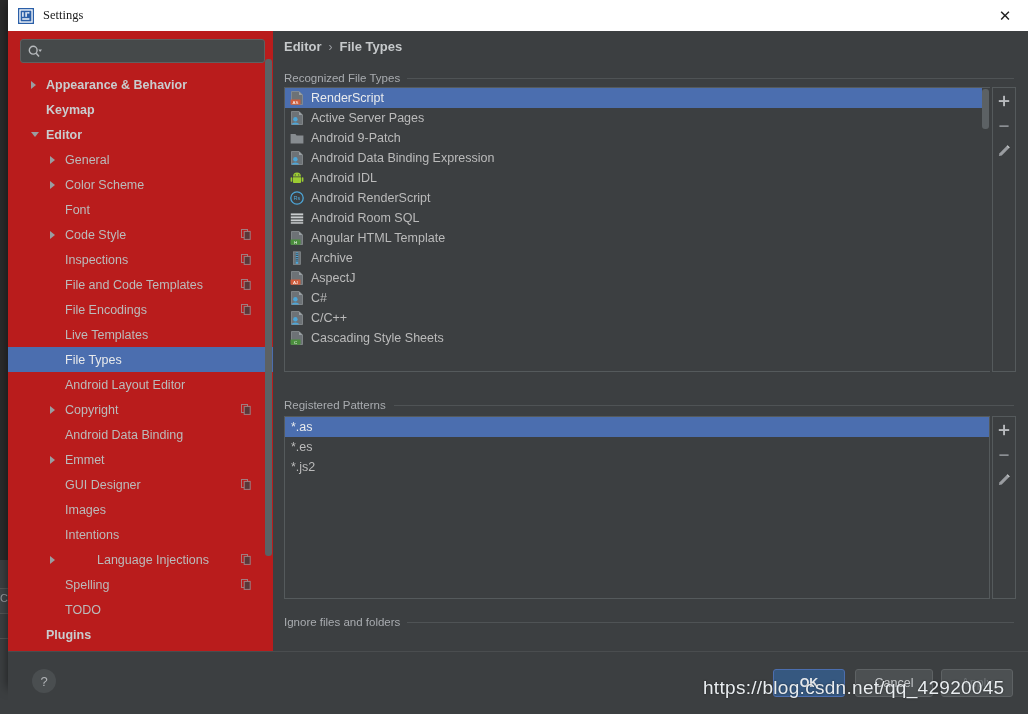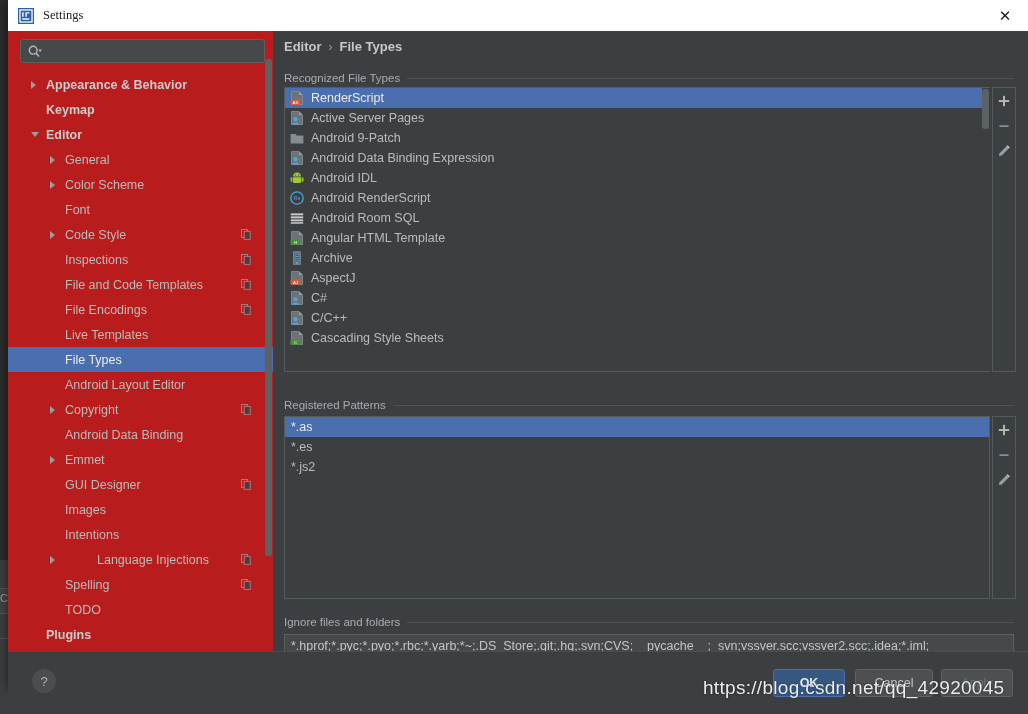--- a/index.html
+++ b/index.html
@@ -527,21 +527,20 @@
             <svg width="14" height="14" viewBox="0 0 14 14">
               <path d="M10.2 1.6 L12.4 3.8 L4.8 11.4 L1.9 12.1 L2.6 9.2 Z" fill="#9a9da1"></path>
               <path d="M10.2 1.6 L12.4 3.8" stroke="#c9ccce" stroke-width="1.1"></path>
             </svg>
           </div>
         </div>
 
       <div class="grp-label" style="left:11px;top:585px;">Ignore files and folders</div>
       <div class="grp-rule" style="left:131px;top:591px;width:610px;"></div>
 
-      <div class="textfield" id="ignore-field" style="left:11px;top:603px;width:730px;height:24px;" title="*.hprof;*.pyc;*.pyo;*.rbc;*.yarb;*~;.DS_Store;.git;.hg;.svn;CVS;__pycache__;_svn;vssver.scc;vssver2.scc;.idea;*.iml;">*.hprof;*.pyc;*.pyo;*.rbc;*.yarb;*~;.DS_Store;.git;.hg;.svn;CVS;__pycache__;_svn;vssver.scc;vssver2.scc;.idea;*.iml;</div>
     </div>
 
     <div id="footer">
       <div id="helpbtn">?</div>
       <div class="dlgbtn" id="btn-ok">OK</div>
       <div class="dlgbtn" id="btn-cancel">Cancel</div>
       <div class="dlgbtn" id="btn-apply">Apply</div>
     </div>
   </div>
 </div>

